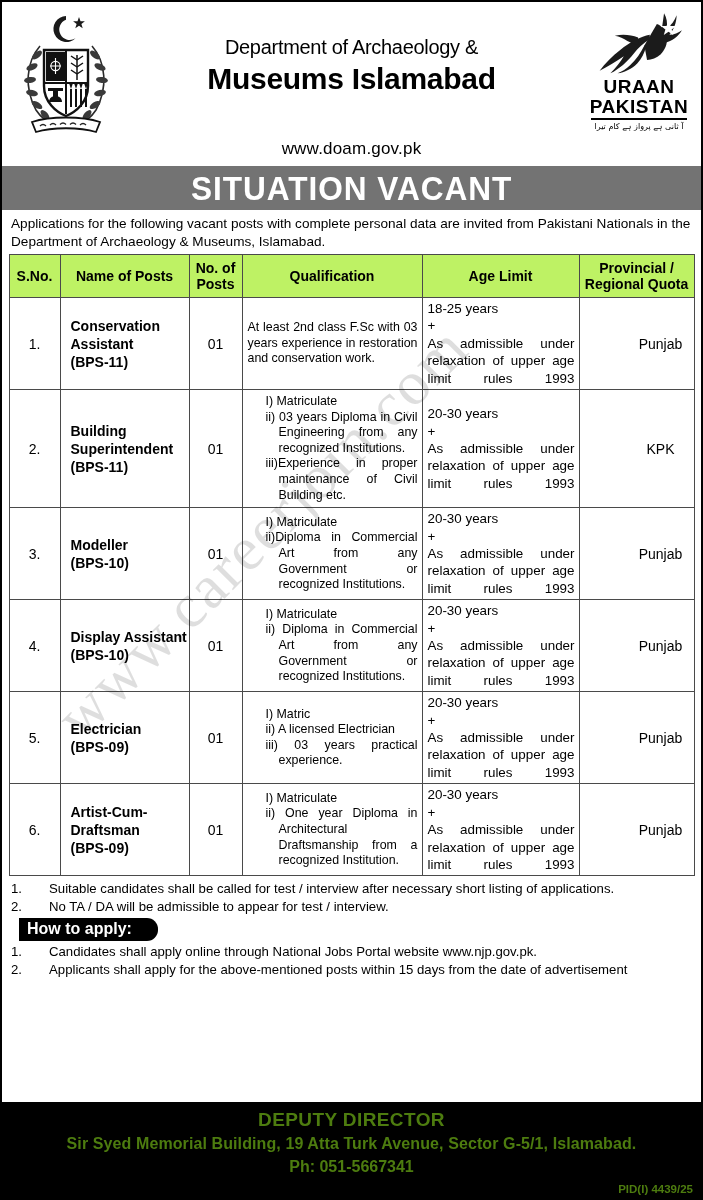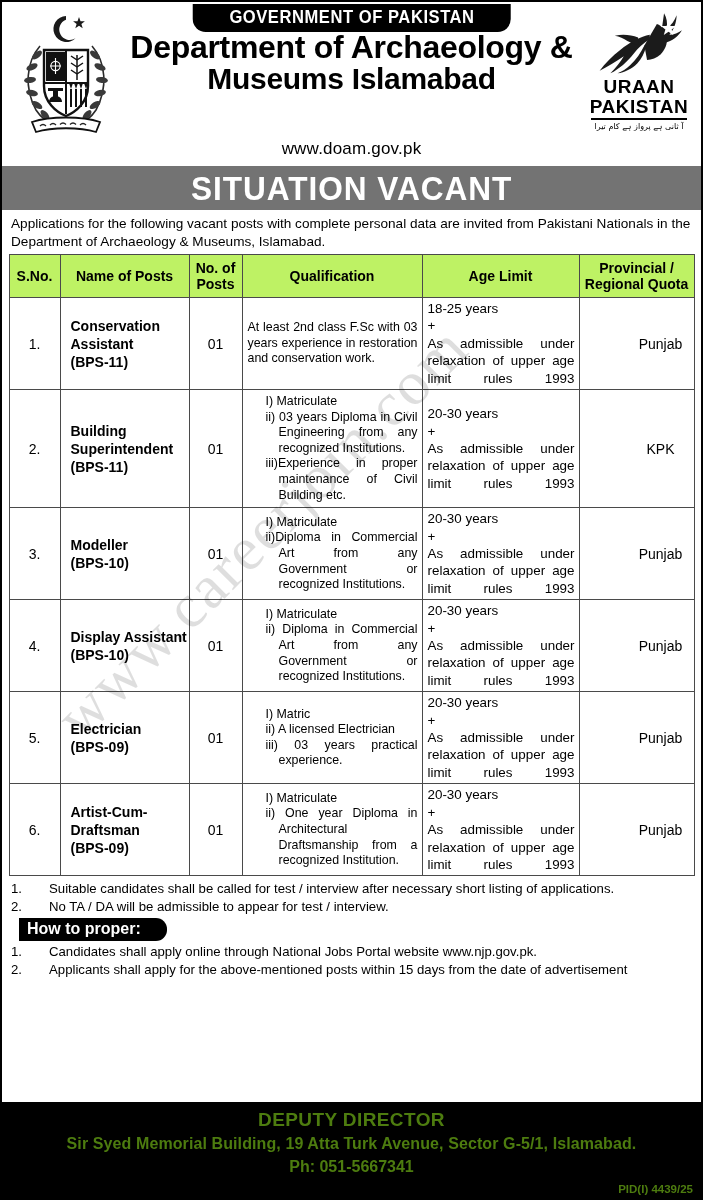--- a/index.html
+++ b/index.html
@@ -89,22 +89,22 @@
     text-align: center;
   }
   .t1 {
     font-weight: bold;
     font-size: 25px;
     line-height: 27px;
     letter-spacing: -0.2px;
     white-space: nowrap;
   }
   .t2 {
-    font-weight: bold;
-    font-size: 32px;
+    font-weight: normal;
+    font-size: 20px;
     line-height: 32px;
     letter-spacing: -0.3px;
     white-space: nowrap;
   }
   .t3 {
     font-weight: bold;
     font-size: 30px;
     line-height: 32px;
     letter-spacing: -0.3px;
     white-space: nowrap;
@@ -355,23 +355,20 @@
           <path d="M61 79 l-2 -6 4 0 z M66 79 l-2 -6 4 0 z M71 79 l-2 -6 4 0 z M76 79 l-2 -6 4 0 z"></path>
         </g>
 
         <path d="M22 112 C40 106 72 106 90 112 L86 122 C70 117 42 117 26 122 z" fill="#fff" stroke="#111" stroke-width="1.8"></path>
         <g stroke="#222" stroke-width="1.3" fill="none">
           <path d="M30 116 q3 -3 6 0 M40 115 q3 -3 6 0 M50 114.5 q3 -3 6 0 M60 114.5 q3 -3 6 0 M70 115 q3 -3 6 0"></path>
         </g>
       </svg>
     </div>
 
-    <div class="gov-ribbon">
-      <span>GOVERNMENT OF PAKISTAN</span>
-    </div>
 
     <div class="title-block">
       <div class="t2">Department of Archaeology &amp;</div>
       <div class="t3">Museums Islamabad</div>
     </div>
 
     <div class="website">www.doam.gov.pk</div>
 
     <div class="uraan">
       <svg class="uraan-bird" viewBox="0 0 100 76" width="100" height="68" aria-hidden="true">
@@ -534,21 +531,21 @@
         <div class="note-row">
           <div class="note-num">1.</div>
           <div class="note-txt">Suitable candidates shall be called for test / interview after necessary short listing of applications.</div>
         </div>
         <div class="note-row">
           <div class="note-num">2.</div>
           <div class="note-txt">No TA / DA will be admissible to appear for test / interview.</div>
         </div>
       </div>
 
-    <div class="howto-tab">How to proper:</div>
+    <div class="howto-tab">How to apply:</div>
 
     <div id="howto-list">
         <div class="note-row">
           <div class="note-num">1.</div>
           <div class="note-txt">Candidates shall apply online through National Jobs Portal website www.njp.gov.pk.</div>
         </div>
         <div class="note-row">
           <div class="note-num">2.</div>
           <div class="note-txt">Applicants shall apply for the above-mentioned posts within 15 days from the date of advertisement</div>
         </div>

